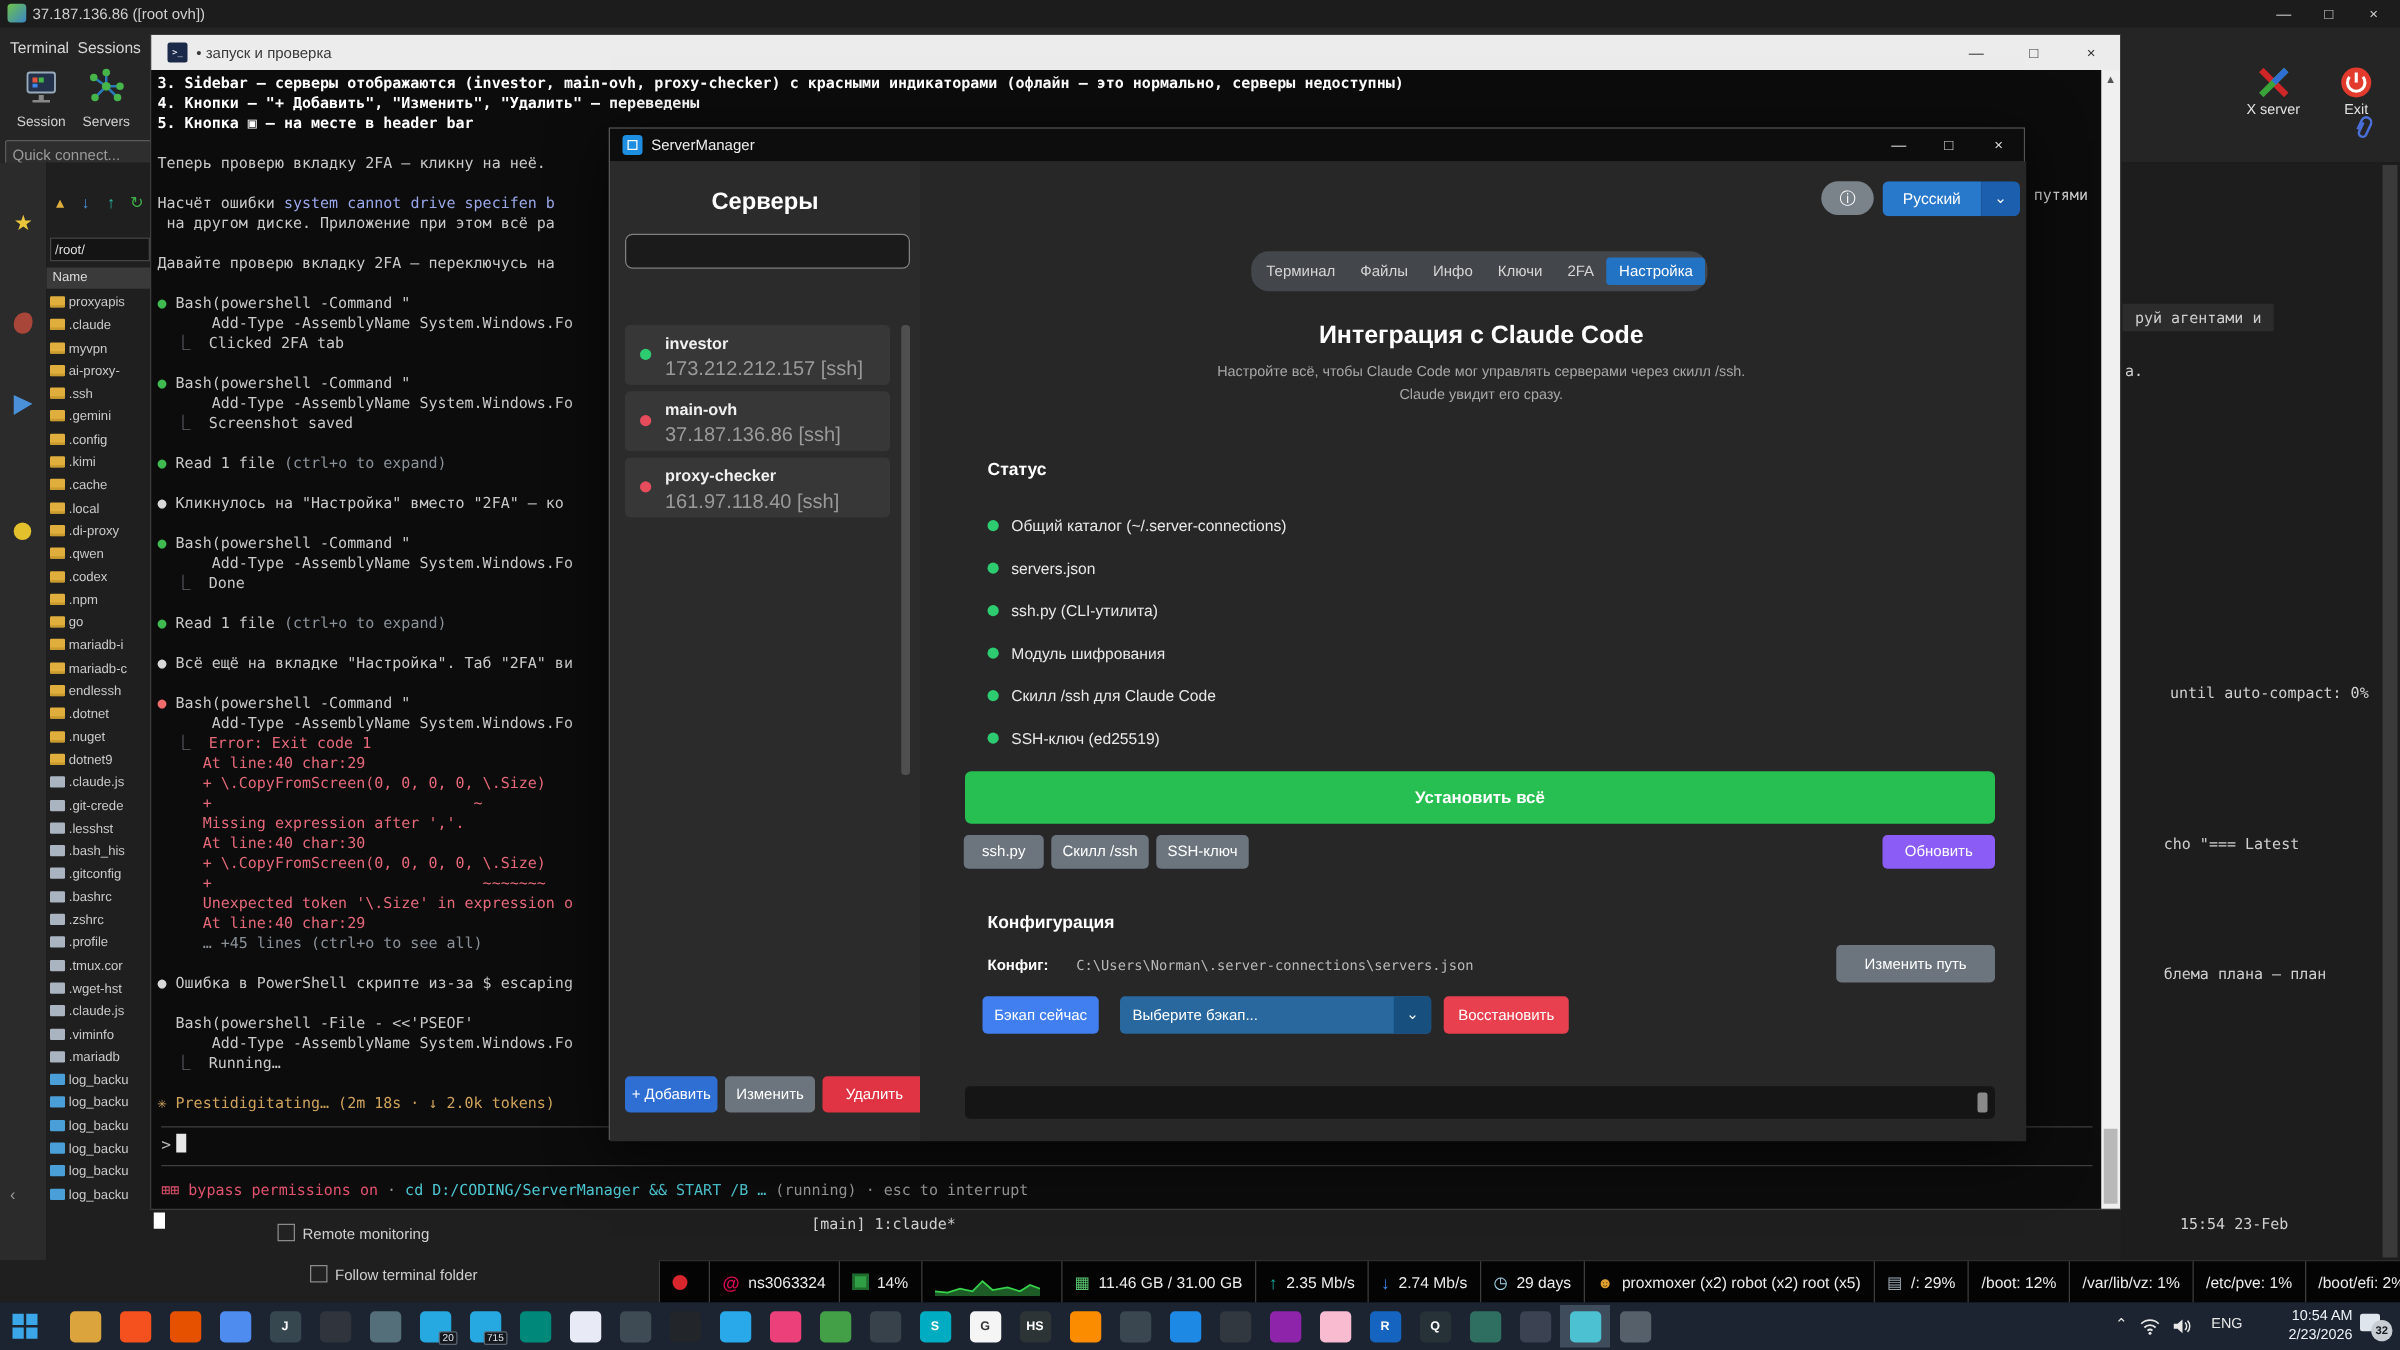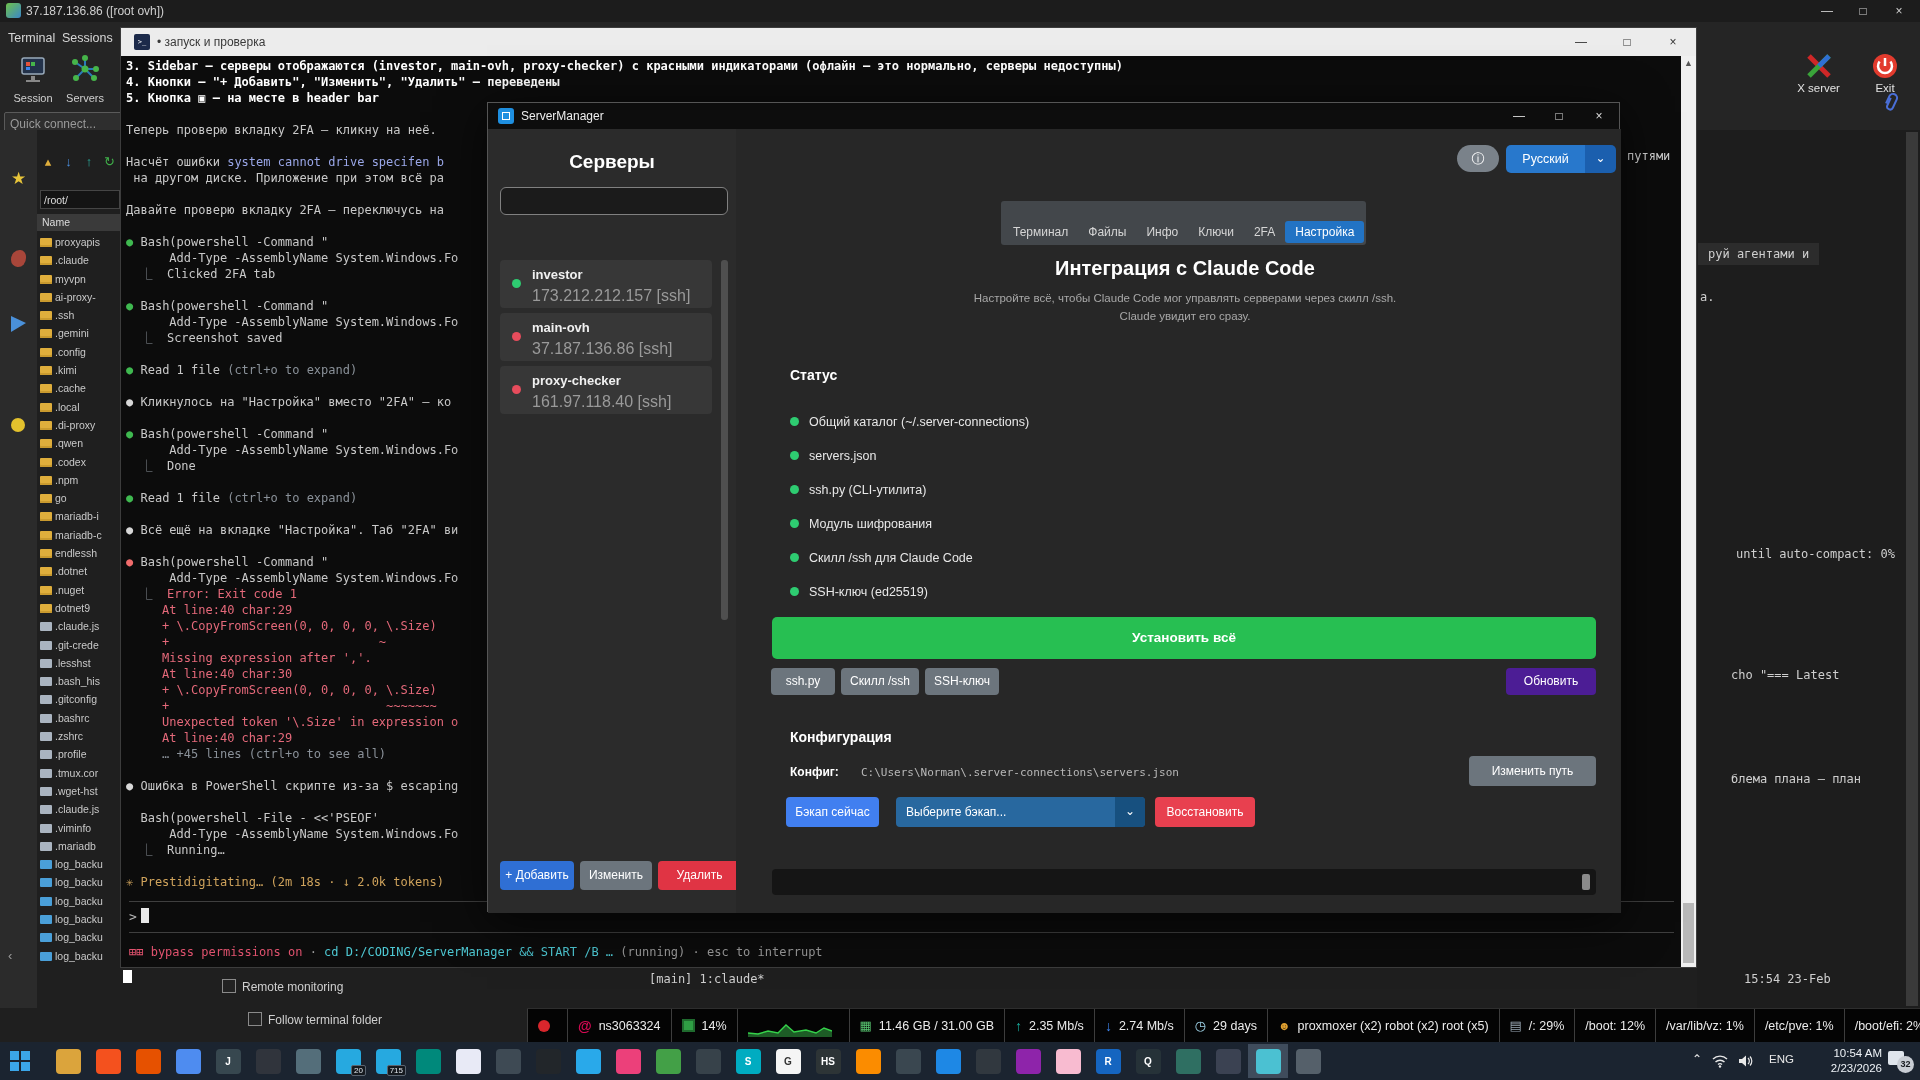--- a/index.html
+++ b/index.html
@@ -105,33 +105,33 @@
   .srv-addr{position:absolute;left:32px;top:27px;color:#9a9a9a;font-size:16px;}
   #sm-sb-scroll{left:233px;top:131px;width:7px;height:360px;background:#4f4f4f;border-radius:3px;}
   .sb-btn{top:732px;height:29px;border-radius:4px;color:#fff;font-size:12px;text-align:center;line-height:29px;}
 
   #sm-main{left:248px;top:26px;width:885px;height:784px;background:#272727;}
   #sm-info{left:721px;top:16px;width:42px;height:27px;border-radius:14px;background:#7a828a;color:#fff;
     text-align:center;line-height:27px;font-size:13px;}
   #sm-lang{left:770px;top:16px;width:110px;height:28px;border-radius:5px;overflow:hidden;}
   #sm-lang-main{position:absolute;left:0;top:0;width:79px;height:28px;background:#2878cc;color:#fff;font-size:12.5px;text-align:center;line-height:28px;}
   #sm-lang-chev{position:absolute;left:79px;top:0;width:31px;height:28px;background:#1b5fae;color:#fff;text-align:center;line-height:26px;font-size:12px;}
-  #sm-tabs{left:265px;top:72px;height:44px;background:#43474b;border-radius:3px;padding:2px;display:flex;align-items:flex-end;box-sizing:border-box;}
+  #sm-tabs{left:265px;top:72px;height:32px;background:#43474b;border-radius:14px;padding:2px;display:flex;align-items:center;box-sizing:border-box;}
   .sm-tab{color:#d6d6d6;font-size:12px;padding:4px 10px;border-radius:3px;white-space:nowrap;}
   .sm-tab.active{background:#2273c4;color:#fff;}
   #sm-content-title{left:38px;top:128px;width:822px;text-align:center;color:#fff;font-size:20px;font-weight:bold;}
   #sm-subtitle{left:38px;top:160px;width:822px;text-align:center;color:#a8a8a8;font-size:11.5px;line-height:18px;}
   #sm-status-h{left:54px;top:238px;color:#fff;font-size:14px;font-weight:bold;}
   .st-row{left:54px;height:20px;}
   .st-dot{display:inline-block;width:9px;height:9px;border-radius:50%;background:#2ecc71;margin-right:10px;vertical-align:0px;}
   .st-txt{color:#e8e8e8;font-size:12.5px;}
   #sm-install{left:36px;top:488px;width:824px;height:42px;background:#27bf52;border-radius:5px;color:#fff;
     font-size:13.5px;font-weight:bold;text-align:center;line-height:42px;}
   .comp-btn{top:539px;height:27px;background:#6c757d;border-radius:4px;color:#fff;font-size:12px;text-align:center;line-height:27px;}
-  #sm-refresh{left:770px;top:539px;width:90px;height:27px;background:#4c1d95;border-radius:4px;color:#fff;font-size:12px;text-align:center;line-height:27px;}
+  #sm-refresh{left:770px;top:539px;width:90px;height:27px;background:#8b5cf6;border-radius:4px;color:#fff;font-size:12px;text-align:center;line-height:27px;}
   #sm-config-h{left:54px;top:600px;color:#fff;font-size:14px;font-weight:bold;}
   #sm-config-label{left:54px;top:636px;color:#fff;font-size:12px;font-weight:bold;}
   #sm-config-path{left:125px;top:637px;color:#b8b8b8;font-size:11px;font-family:"DejaVu Sans Mono",monospace;}
   #sm-changepath{left:733px;top:627px;width:127px;height:30px;background:#6c757d;border-radius:4px;color:#fff;font-size:12px;text-align:center;line-height:30px;}
   #sm-backup{left:50px;top:668px;width:93px;height:30px;background:#417ff0;border-radius:4px;color:#fff;font-size:12px;text-align:center;line-height:30px;}
   #sm-select{left:160px;top:668px;width:249px;height:30px;background:#28689f;border-radius:4px;overflow:hidden;}
   #sm-select-txt{position:absolute;left:10px;top:0;color:#fff;font-size:12px;line-height:30px;}
   #sm-select-chev{position:absolute;right:0;top:0;width:30px;height:30px;background:#17507f;color:#fff;text-align:center;line-height:28px;font-size:12px;}
   #sm-restore{left:419px;top:668px;width:100px;height:30px;background:#e8404f;border-radius:4px;color:#fff;font-size:12px;text-align:center;line-height:30px;}
   #sm-console{left:36px;top:740px;width:824px;height:26px;background:#151515;border-radius:4px;}

